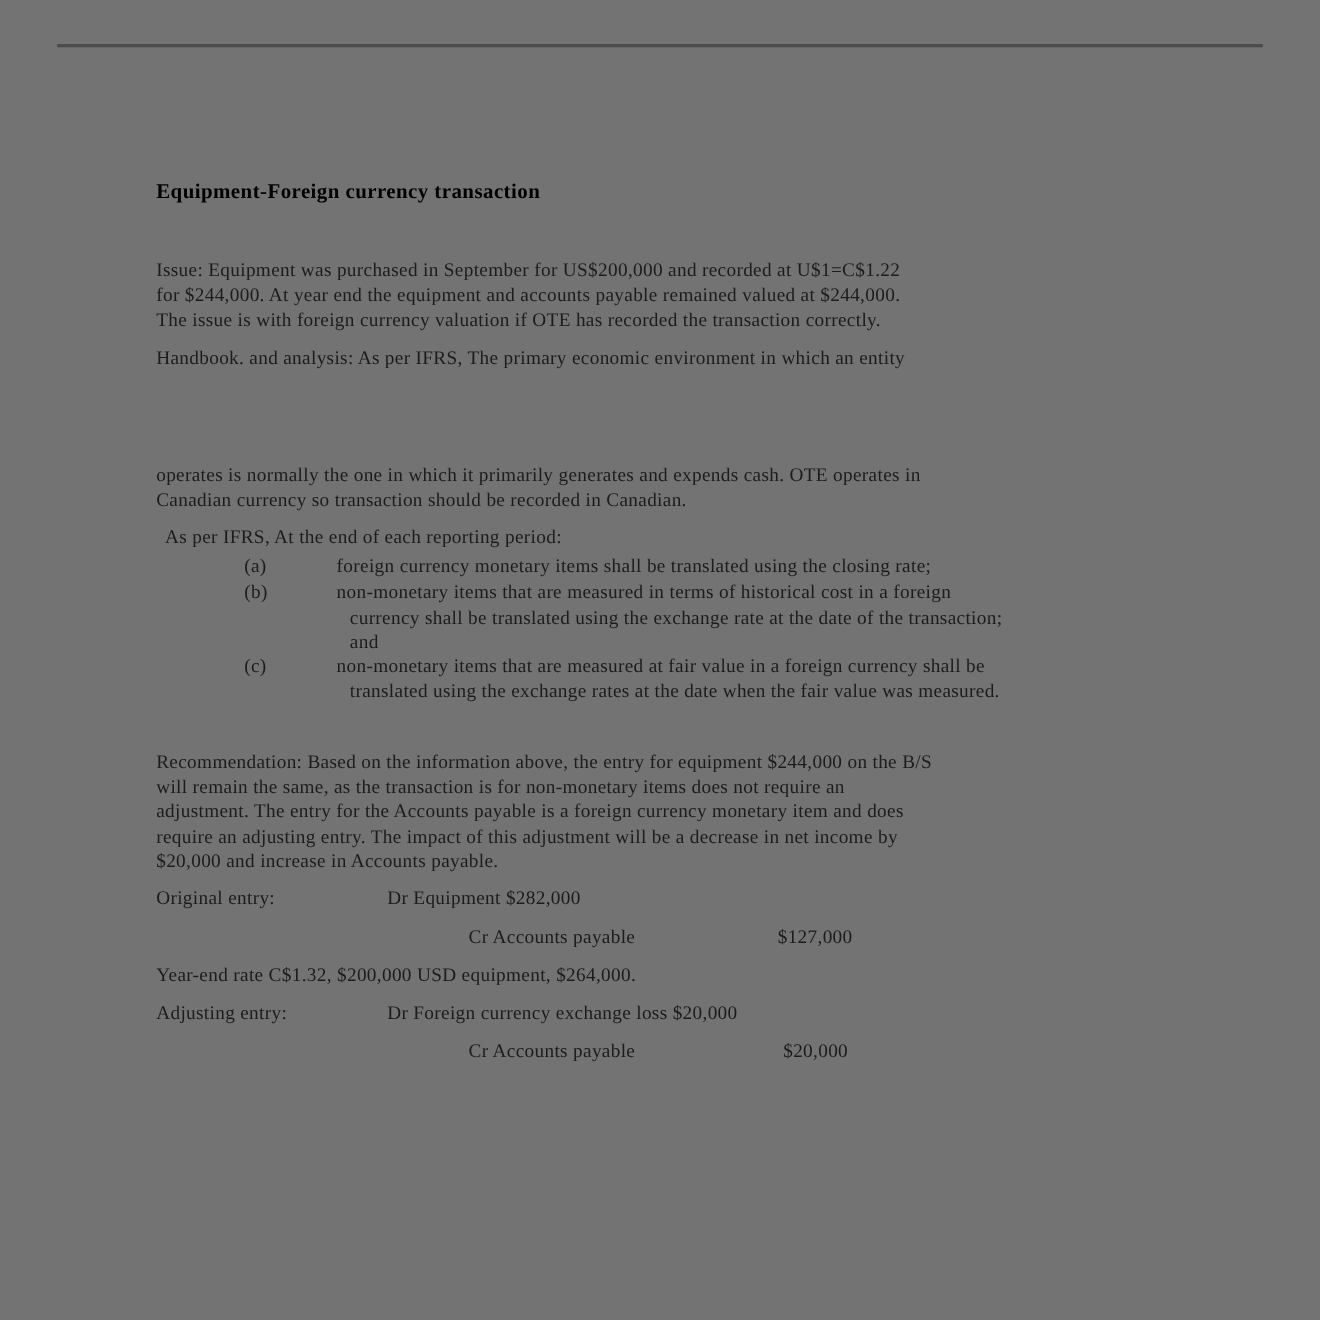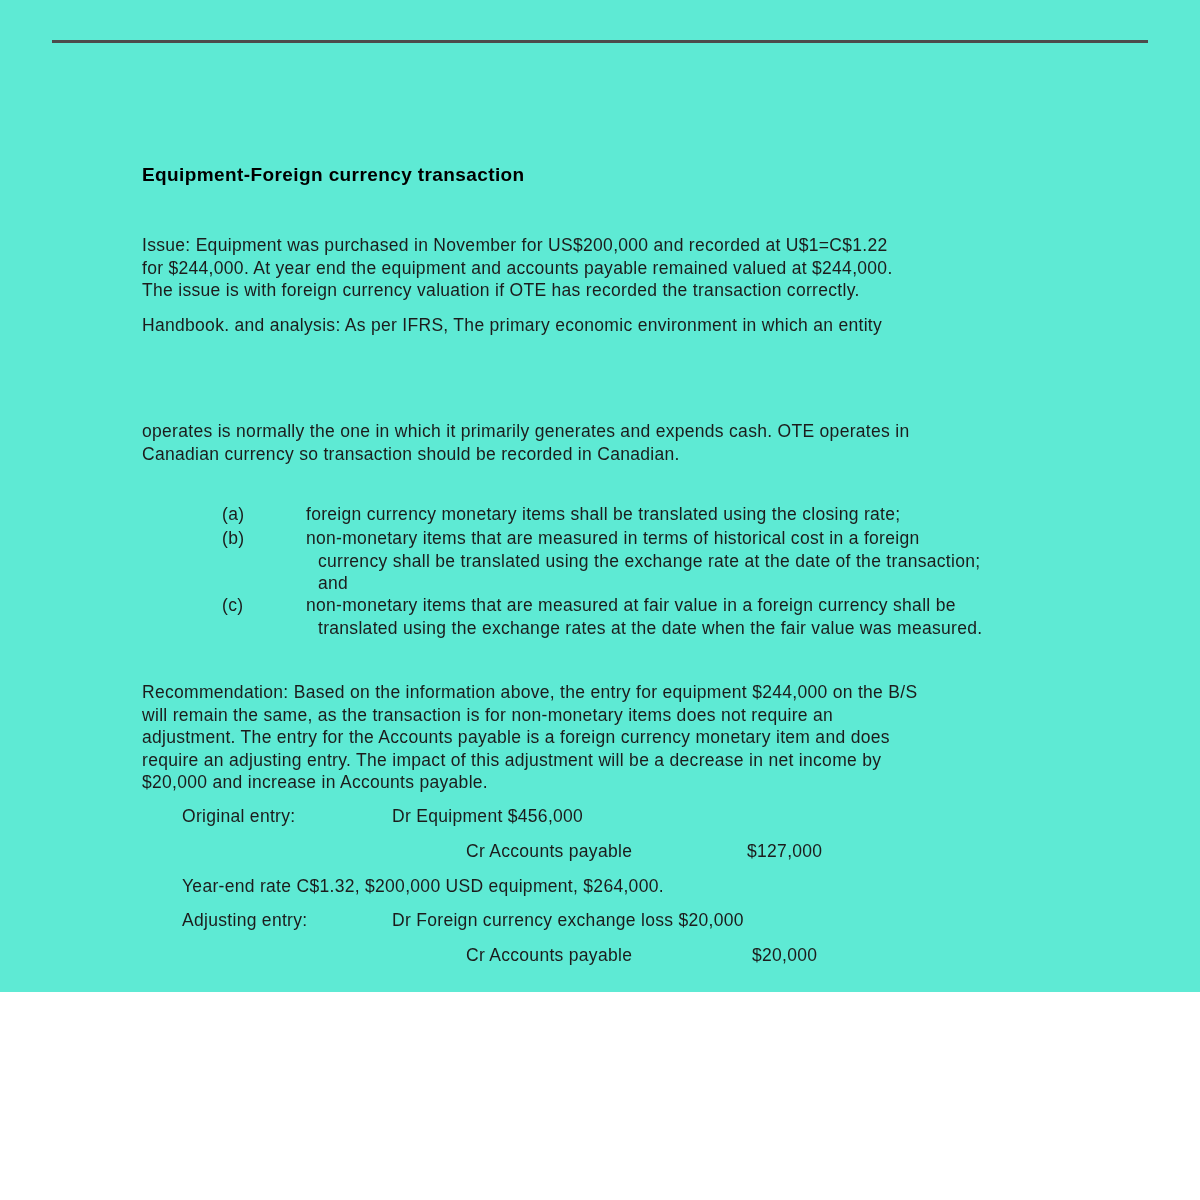--- a/index.html
+++ b/index.html
@@ -1,47 +1,48 @@
 <!DOCTYPE html>
 <html><head>
 <meta charset="utf-8">
 <style>
   html,body{margin:0;padding:0;background:#ffffff;}
   body{width:1200px;height:1200px;overflow:hidden;}
   .page{
-    position:relative;width:1200px;height:992px;background:#5eead4;
-    font-family:Liberation Sans, sans-serif;
+    position:relative;width:1200px;height:1200px;background:#737373;
+    font-family:Liberation Serif, serif;
     color:#1c1c1c;font-size:17.5px;line-height:22.5px;letter-spacing:0.3px;
   }
   .top-rule{position:absolute;left:52px;top:40px;width:1096px;height:3px;background:#4c4c4c;}
   .heading{position:absolute;left:142px;margin:0;font-size:19px;line-height:23px;font-weight:bold;color:#000000;letter-spacing:0.4px;}
   .para{position:absolute;left:142px;margin:0;white-space:pre;}
-  .pos{position:absolute;white-space:pre;margin-left:40px;}
+  .pos{position:absolute;white-space:pre;}
   .list-item{position:absolute;left:222px;}
   .list-label{position:absolute;left:0;top:0;}
   .list-text{display:block;margin-left:84px;padding-left:12px;text-indent:-12px;white-space:pre;}
 </style>
 </head>
 <body>
 
 <div class="page">
 
   <div class="top-rule"></div>
 
   <h1 class="heading" style="top:163px">Equipment-Foreign currency transaction</h1>
 
-  <p class="para" style="top:234px">Issue: Equipment was purchased in November for US$200,000 and recorded at U$1=C$1.22
+  <p class="para" style="top:234px">Issue: Equipment was purchased in September for US$200,000 and recorded at U$1=C$1.22
 for $244,000. At year end the equipment and accounts payable remained valued at $244,000.
 The issue is with foreign currency valuation if OTE has recorded the transaction correctly.</p>
 
   <p class="para" style="top:420px">operates is normally the one in which it primarily generates and expends cash. OTE operates in
 Canadian currency so transaction should be recorded in Canadian.</p>
 
   <p class="para" style="top:314px">Handbook. and analysis: As per IFRS, The primary economic environment in which an entity</p>
 
+  <p class="para" style="top:477px;left:150px">As per IFRS, At the end of each reporting period:</p>
 
   <div class="list-item" style="top:503px">
     <span class="list-label">(a)</span>
     <span class="list-text">foreign currency monetary items shall be translated using the closing rate;</span>
   </div>
 
   <div class="list-item" style="top:527px">
     <span class="list-label">(b)</span>
     <span class="list-text">non-monetary items that are measured in terms of historical cost in a foreign
 currency shall be translated using the exchange rate at the date of the transaction;
@@ -55,21 +56,21 @@
   </div>
 
   <p class="para" style="top:681px">Recommendation: Based on the information above, the entry for equipment $244,000 on the B/S
 will remain the same, as the transaction is for non-monetary items does not require an
 adjustment. The entry for the Accounts payable is a foreign currency monetary item and does
 require an adjusting entry. The impact of this adjustment will be a decrease in net income by
 $20,000 and increase in Accounts payable.</p>
 
   <div>
     <span class="pos" style="left:142px;top:805px">Original entry:</span>
-    <span class="pos" style="left:352px;top:805px">Dr Equipment $456,000</span>
+    <span class="pos" style="left:352px;top:805px">Dr Equipment $282,000</span>
     <span class="pos" style="left:426px;top:840px">Cr Accounts payable</span>
     <span class="pos" style="left:707px;top:840px">$127,000</span>
     <span class="pos" style="left:142px;top:875px">Year-end rate C$1.32, $200,000 USD equipment, $264,000.</span>
     <span class="pos" style="left:142px;top:909px">Adjusting entry:</span>
     <span class="pos" style="left:352px;top:909px">Dr Foreign currency exchange loss $20,000</span>
     <span class="pos" style="left:426px;top:944px">Cr Accounts payable</span>
     <span class="pos" style="left:712px;top:944px">$20,000</span>
   </div>
 
 

